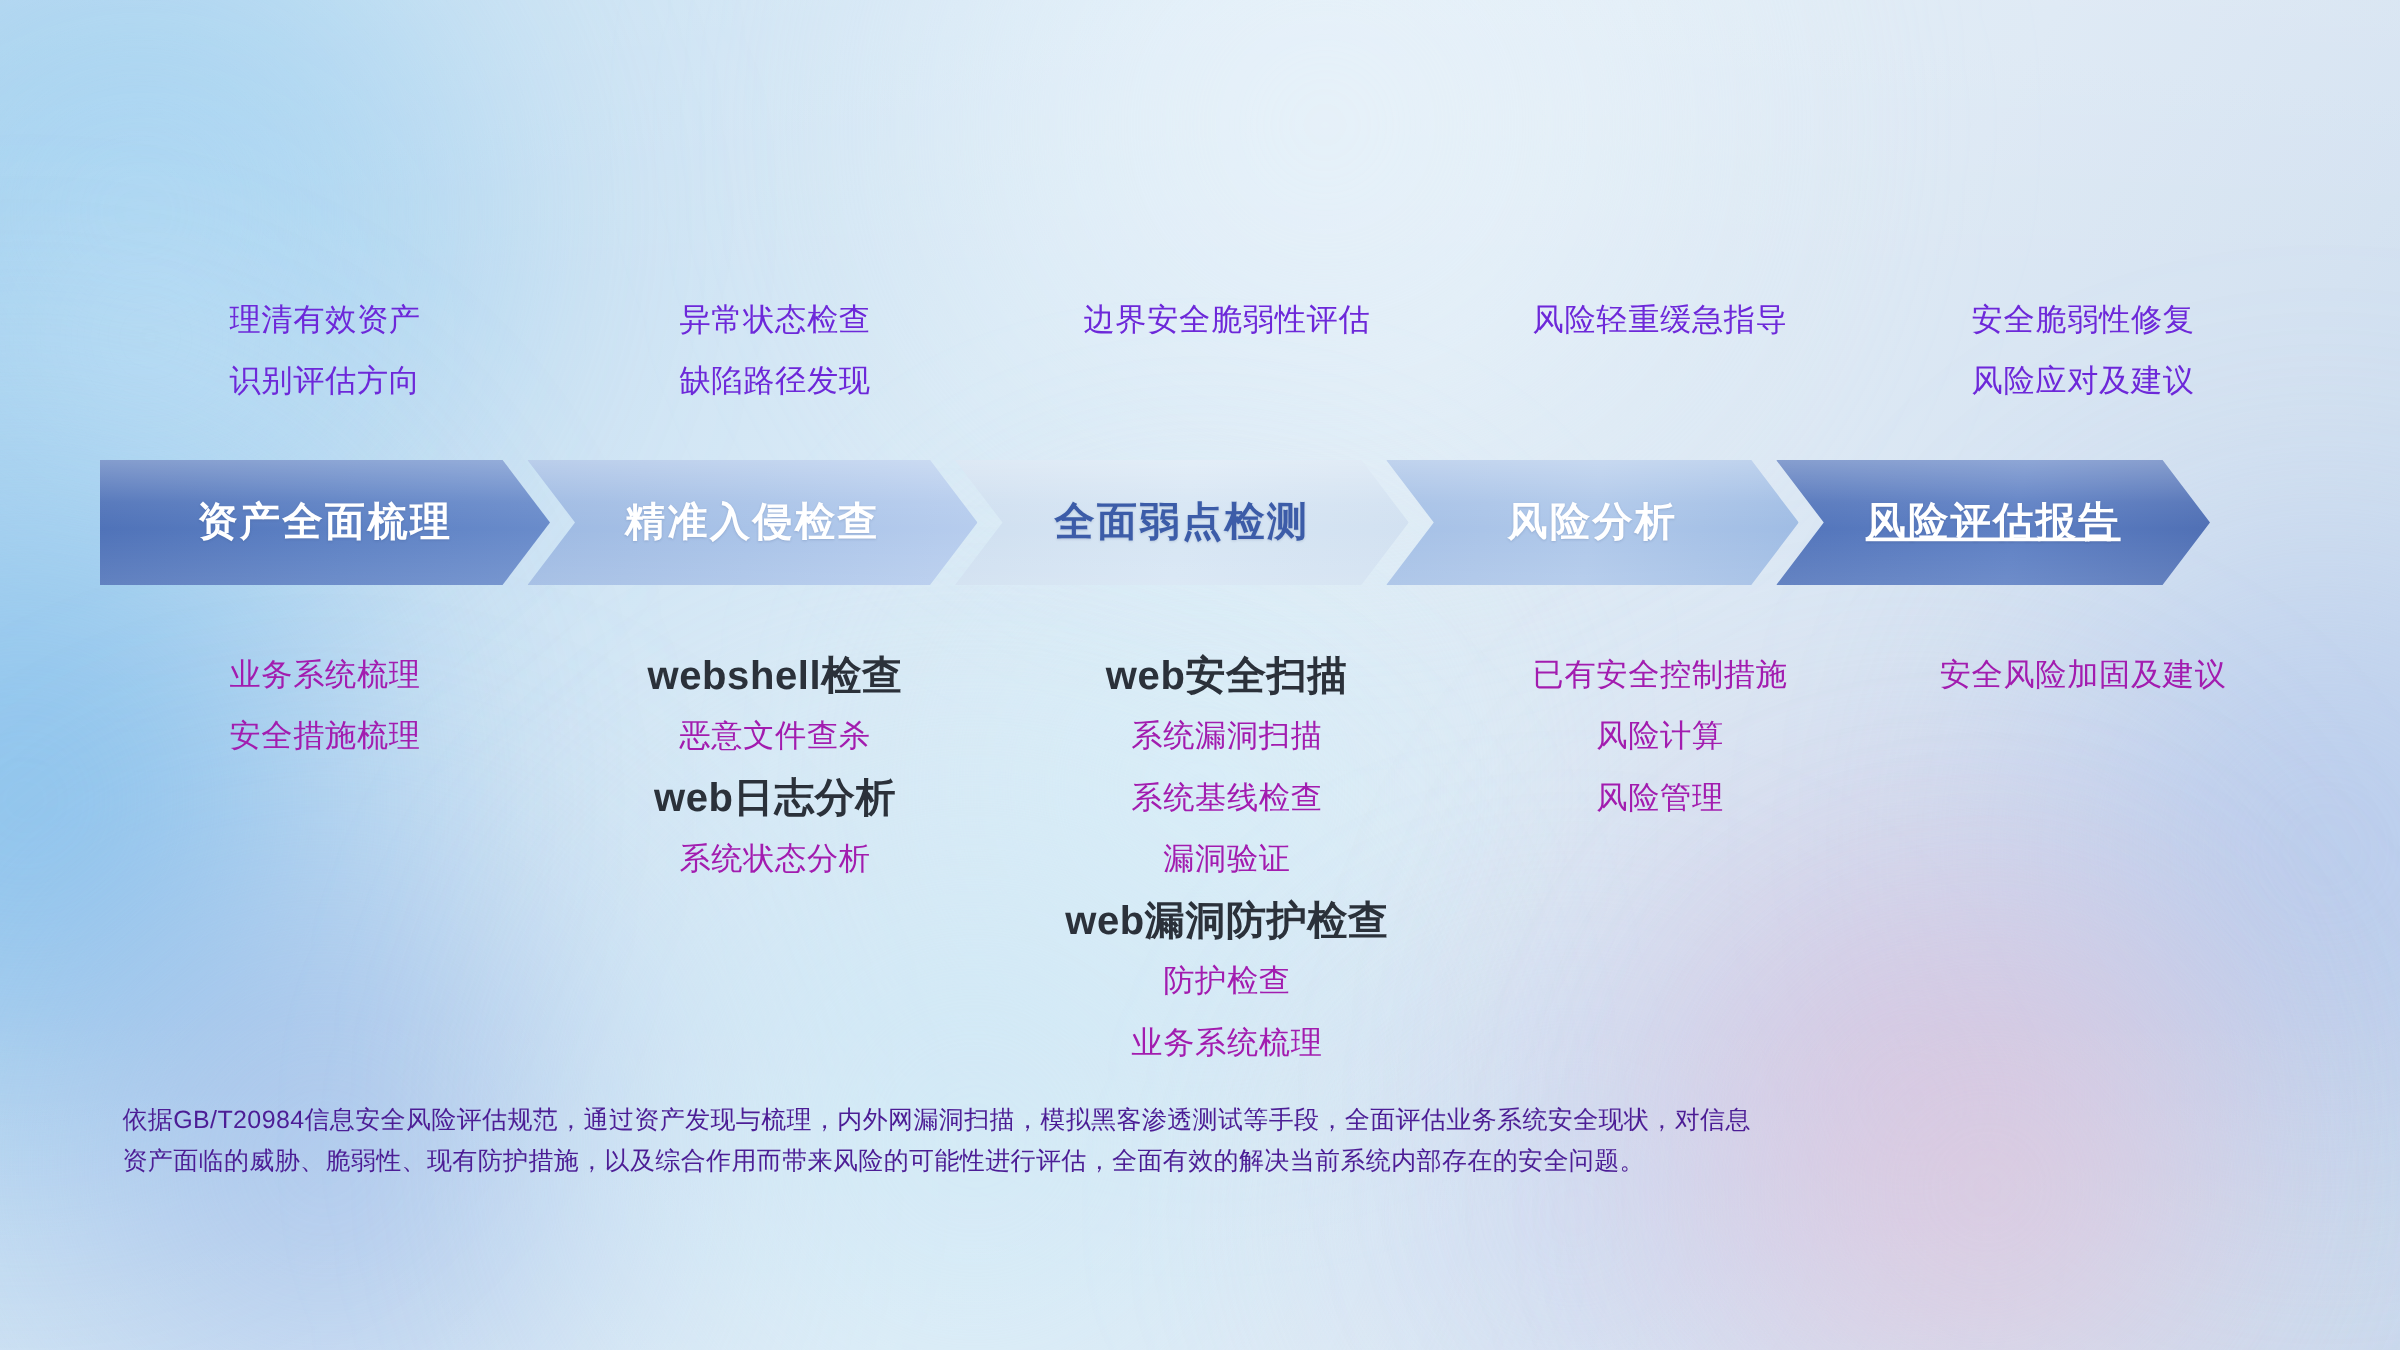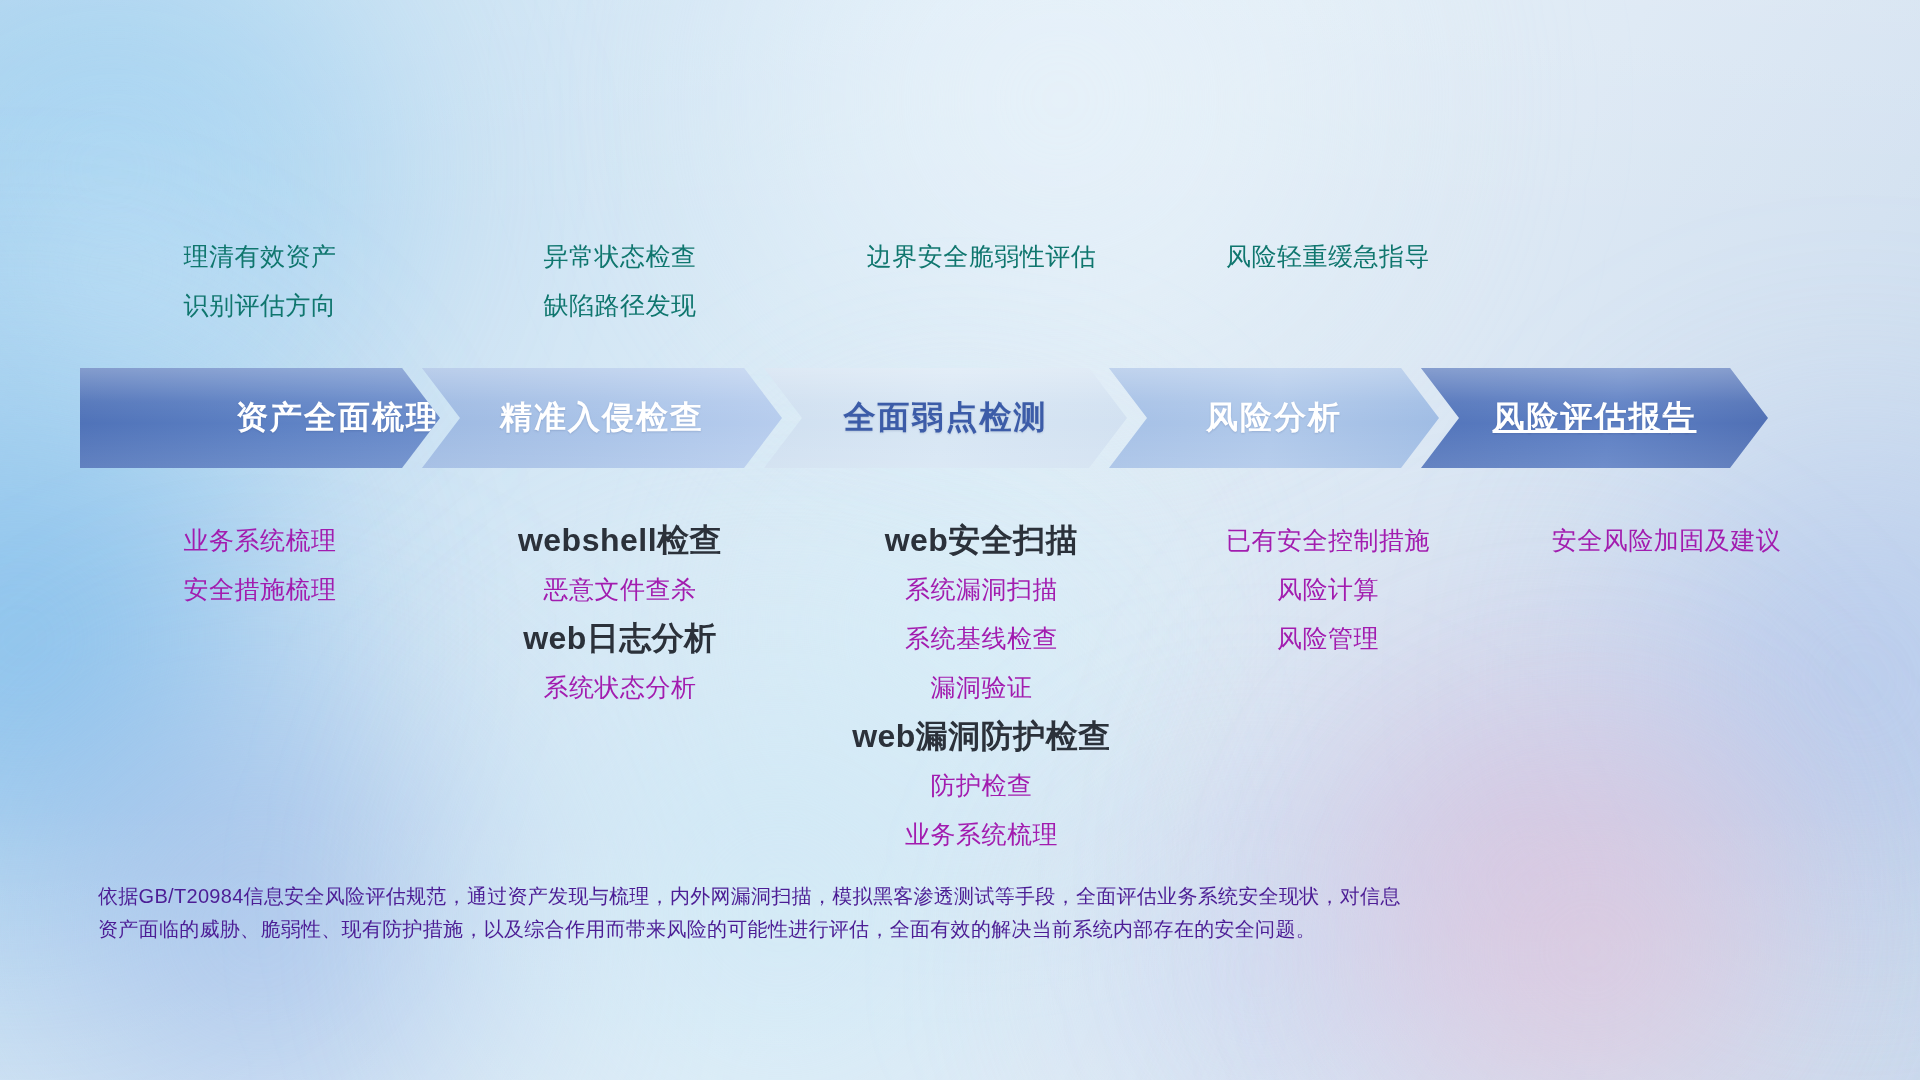--- a/index.html
+++ b/index.html
@@ -66,37 +66,36 @@
   
   .w0 { width:360px; }
   .w1 { width:360px; }
   .w2 { width:363px; }
   .w3 { width:330px; }
   .w4 { width:347px; }
 
   
   #top-row { top:232px; }
   #top-row .item {
-    font-size:25px; color:#0f766e; letter-spacing:.5px;
+    font-size:25px; color:#6d28d9; letter-spacing:.5px;
     line-height:49px; white-space:nowrap;
   }
 
   
   #band { position:absolute; left:80px; top:368px; width:1765px; height:100px; display:flex; }
   .chev {
     position:relative; height:100px; display:flex;
     align-items:center; justify-content:center;
     -webkit-clip-path:polygon(0 0, calc(100% - 38px) 0, 100% 50%, calc(100% - 38px) 100%, 0 100%, 38px 50%);
     clip-path:polygon(0 0, calc(100% - 38px) 0, 100% 50%, calc(100% - 38px) 100%, 0 100%, 38px 50%);
     margin-right:-18px;
   }
   .chev:first-child {
     -webkit-clip-path:polygon(0 0, calc(100% - 38px) 0, 100% 50%, calc(100% - 38px) 100%, 0 100%);
     clip-path:polygon(0 0, calc(100% - 38px) 0, 100% 50%, calc(100% - 38px) 100%, 0 100%);
-    justify-content:flex-end;
   }
   .chev .cap {
     font-size:32px; font-weight:bold; letter-spacing:2px;
     white-space:nowrap; position:relative; z-index:2;
     text-shadow:0 1px 2px rgba(40,60,110,.18);
   }
   .chev .sheen {
     position:absolute; inset:0; z-index:1; pointer-events:none;
     background:linear-gradient(180deg, rgba(255,255,255,.30) 0%, rgba(255,255,255,.06) 34%,
                rgba(255,255,255,0) 55%, rgba(255,255,255,.10) 100%);
@@ -157,20 +156,24 @@
     <div class="col w1">
       <div class="item">异常状态检查</div>
       <div class="item">缺陷路径发现</div>
     </div>
     <div class="col w2">
       <div class="item">边界安全脆弱性评估</div>
     </div>
     <div class="col w3">
       <div class="item">风险轻重缓急指导</div>
     </div>
+    <div class="col w4">
+      <div class="item">安全脆弱性修复</div>
+      <div class="item">风险应对及建议</div>
+    </div>
   </div>
 
   <div id="band">
     <div class="chev c0">
       <span class="sheen"></span>
       <span class="cap">资产全面梳理</span>
     </div>
     <div class="chev c1">
       <span class="sheen"></span>
       <span class="cap">精准入侵检查</span>

